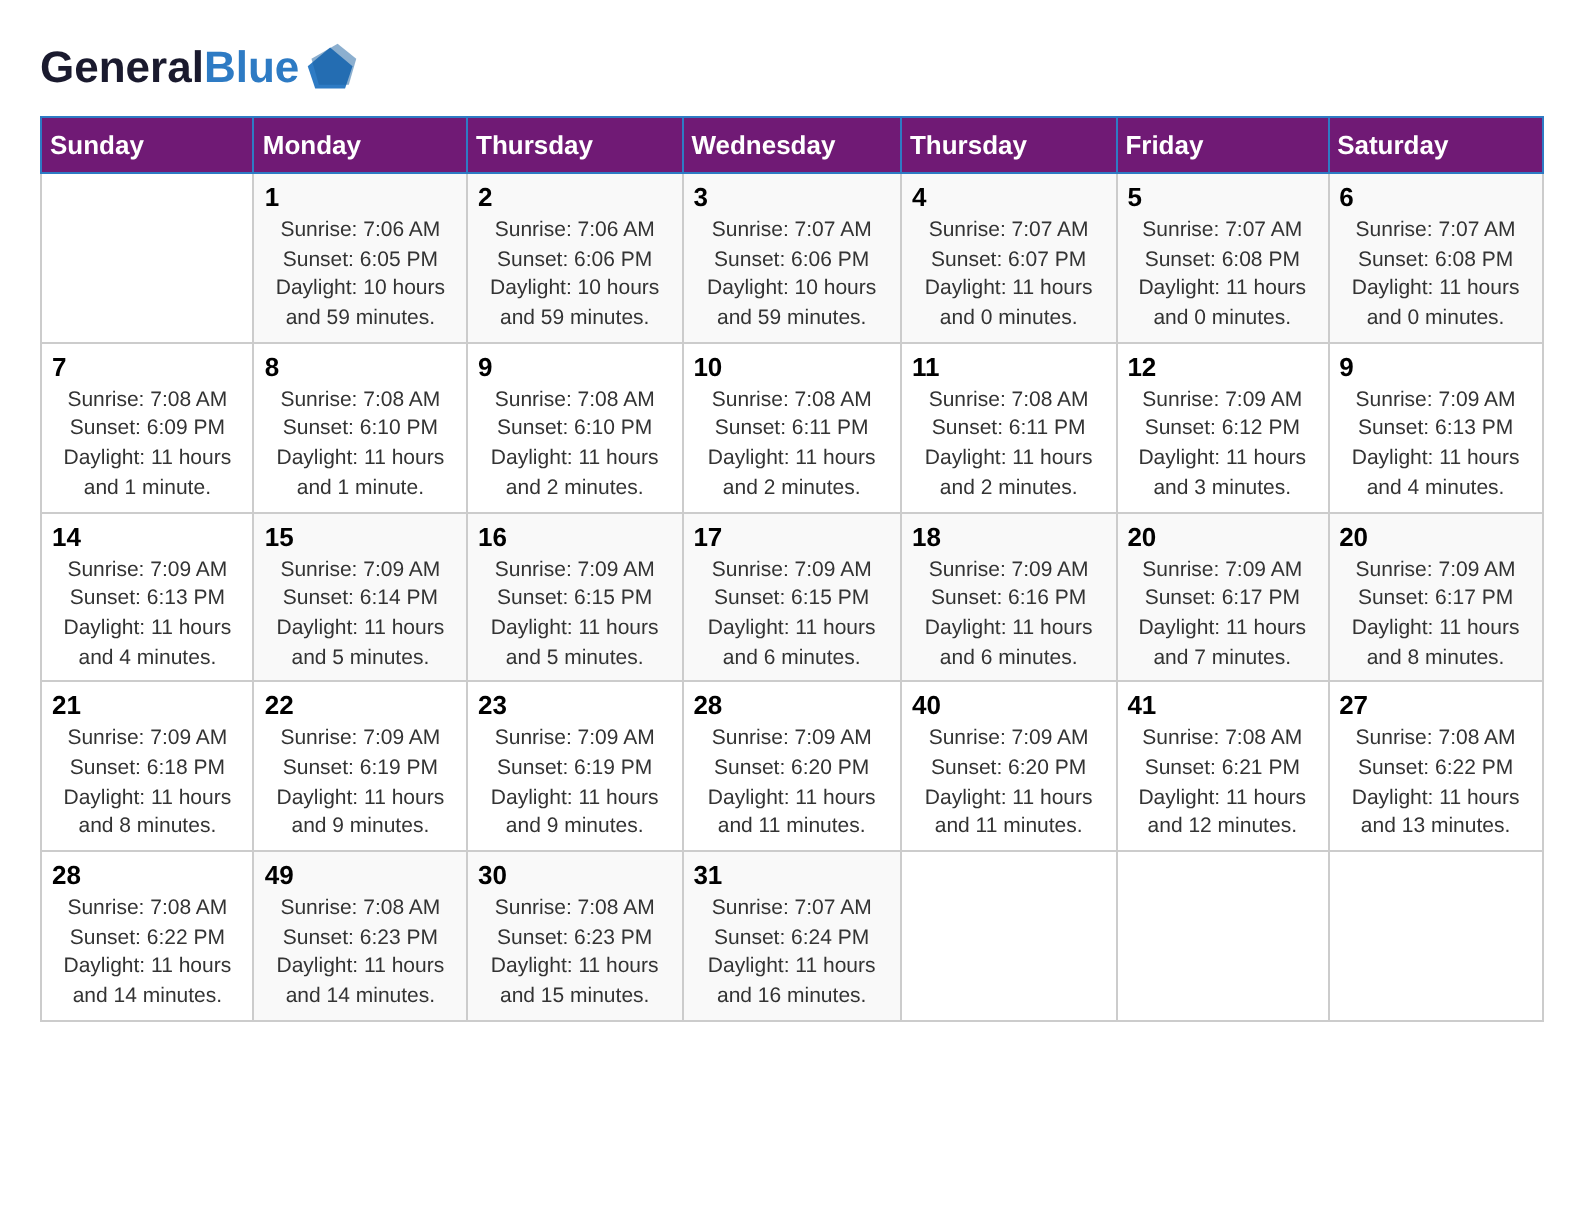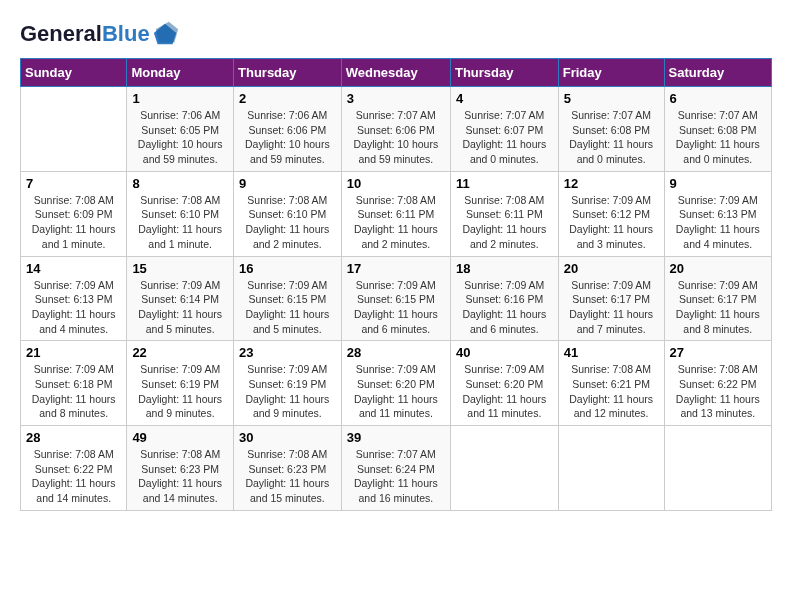--- a/index.html
+++ b/index.html
@@ -248,21 +248,21 @@
         </td>
         <td>
           <span class="day-num">49</span>
           <div class="day-info">Sunrise: 7:08 AM<br>Sunset: 6:23 PM<br>Daylight: 11 hours<br>and 14 minutes.</div>
         </td>
         <td>
           <span class="day-num">30</span>
           <div class="day-info">Sunrise: 7:08 AM<br>Sunset: 6:23 PM<br>Daylight: 11 hours<br>and 15 minutes.</div>
         </td>
         <td>
-          <span class="day-num">39</span>
+          <span class="day-num">31</span>
           <div class="day-info">Sunrise: 7:07 AM<br>Sunset: 6:24 PM<br>Daylight: 11 hours<br>and 16 minutes.</div>
         </td>
         <td class="empty-cell"></td>
         <td class="empty-cell"></td>
         <td class="empty-cell"></td>
       </tr>
     </tbody>
 </table>
 
 </body></html>

